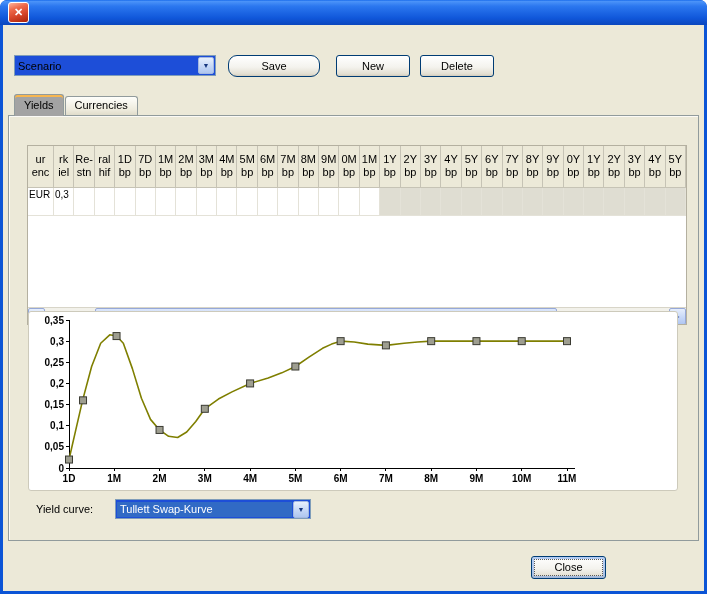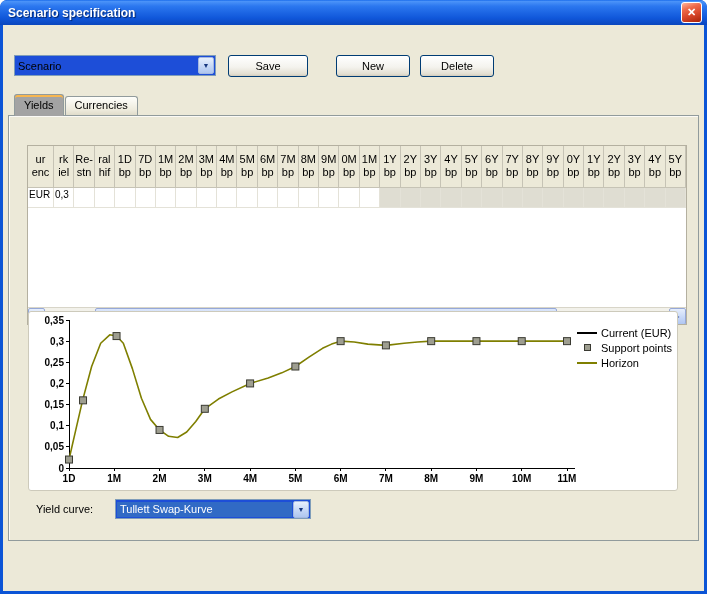--- a/index.html
+++ b/index.html
@@ -35,21 +35,21 @@
   .tab.active{height:22px;margin-bottom:0;background:#a3a3a3;box-shadow:inset 0 2px 0 #F7B64F;padding-top:2px;z-index:6;}
 
   .tabpanel{position:absolute;left:5px;top:90px;width:691px;height:426px;border:1px solid #919B9C;background:#ECE9D8;
     box-shadow:inset 1px 1px 0 #fbfaf6;}
 
   .table-viewport{position:absolute;left:24px;top:100px;width:660px;height:180px;border:1px solid #B4B0A0;background:#fff;
     display:flex;flex-direction:column;overflow:hidden;margin-top:20px;}
   .grid-header,.grid-row{display:grid;grid-template-columns:26px repeat(31,1fr);flex:none;}
   .th{border-right:1px solid #C6C3B5;border-bottom:1px solid #C6C3B5;background:#ECE9D8;height:42px;padding-top:7px;
     text-align:center;overflow:hidden;white-space:nowrap;font-size:11px;line-height:13px;}
-  .td{height:20px;border-right:1px solid #E4E2D8;border-bottom:1px solid #E4E2D8;padding:1px 1px;overflow:hidden;
+  .td{height:28px;border-right:1px solid #E4E2D8;border-bottom:1px solid #E4E2D8;padding:1px 1px;overflow:hidden;
     white-space:nowrap;font-size:10px;}
   .td.disabled{background:#DFDDD2;}
   .table-filler{flex:1;background:#fff;}
   .hscroll{height:17px;background:#F2F1EA;display:flex;border-top:1px solid #D8D5C8;position:relative;flex:none;}
   .scroll-btn{width:17px;height:17px;border:1px solid #96A8D8;border-radius:2px;flex:none;
     background:linear-gradient(180deg,#E6EEFC,#C5D6F7 60%,#B0C7F2);color:#3A57A0;font-size:7px;
     display:flex;align-items:center;justify-content:center;}
   .scroll-btn.right{margin-left:auto;}
   .scroll-thumb{position:absolute;left:67px;top:0;width:462px;height:17px;border:1px solid #96A8D8;border-radius:2px;
     background:linear-gradient(180deg,#DCE7FB,#C2D4F7 55%,#AEC6F2);}
@@ -61,36 +61,35 @@
   .swatch-line{width:20px;height:0;border-top:2px solid #000;margin-right:4px;flex:none;}
   .swatch-line.olive{border-color:#7f7f00;}
   .swatch-square{width:7px;height:7px;background:#9E9E90;border:1px solid #3a3a32;margin:0 10px 0 7px;flex:none;}
 </style>
 </head>
 <body>
 
 <div class="dialog">
 
   <div class="titlebar">
-    <span class="title">Scenario specification</span>
     <span class="close-btn">
       <span>✕</span>
     </span>
   </div>
 
   <div class="content">
 
     <div class="lbl" style="left:11px;top:31px;">Scenario name:</div>
 
     <div class="combo" style="left:11px;top:30px;width:202px;">
       <span class="val">Scenario</span>
       <span class="arrow">▼</span>
     </div>
 
-    <div class="btn" style="left:225px;top:30px;width:80px;">Save</div>
+    <div class="btn" style="left:225px;top:30px;width:92px;border-radius:9px;">Save</div>
     <div class="btn" style="left:333px;top:30px;width:74px;">New</div>
     <div class="btn" style="left:417px;top:30px;width:74px;">Delete</div>
 
     <div class="tabstrip">
       <div class="tab active">Yields</div>
       <div class="tab">Currencies</div>
     </div>
 
     <div class="tabpanel"></div>
 
@@ -319,37 +318,24 @@
           <rect x="172.3181818181818" y="93.29999999999998" width="7" height="7" fill="#9E9E90" stroke="#3a3a32" stroke-width="1"></rect>
           <rect x="217.5909090909091" y="67.92857142857142" width="7" height="7" fill="#9E9E90" stroke="#3a3a32" stroke-width="1"></rect>
           <rect x="262.8636363636364" y="51.01428571428571" width="7" height="7" fill="#9E9E90" stroke="#3a3a32" stroke-width="1"></rect>
           <rect x="308.1363636363636" y="25.64285714285713" width="7" height="7" fill="#9E9E90" stroke="#3a3a32" stroke-width="1"></rect>
           <rect x="353.4090909090909" y="29.87142857142858" width="7" height="7" fill="#9E9E90" stroke="#3a3a32" stroke-width="1"></rect>
           <rect x="398.6818181818182" y="25.64285714285713" width="7" height="7" fill="#9E9E90" stroke="#3a3a32" stroke-width="1"></rect>
           <rect x="443.9545454545455" y="25.64285714285713" width="7" height="7" fill="#9E9E90" stroke="#3a3a32" stroke-width="1"></rect>
           <rect x="489.2272727272727" y="25.64285714285713" width="7" height="7" fill="#9E9E90" stroke="#3a3a32" stroke-width="1"></rect>
           <rect x="534.5" y="25.64285714285713" width="7" height="7" fill="#9E9E90" stroke="#3a3a32" stroke-width="1"></rect>
         </svg>
-      <div class="legend">
-        <div class="legend-item">
-          <span class="swatch-line"></span>
-          <span>Current (EUR)</span>
-        </div>
-        <div class="legend-item">
-          <span class="swatch-square"></span>
-          <span>Support points</span>
-        </div>
-        <div class="legend-item">
-          <span class="swatch-line olive"></span>
-          <span>Horizon</span>
-        </div>
-      </div>
     </div>
 
     <div class="lbl" style="left:33px;top:478px;">Yield curve:</div>
     <div class="combo selected" style="left:112px;top:474px;width:196px;height:20px;">
       <span class="val">Tullett Swap-Kurve</span>
       <span class="arrow">▼</span>
     </div>
 
+    <div class="btn default" style="left:528px;top:531px;width:75px;height:23px;line-height:21px;">Close</div>
 
   </div>
 </div>
 
 </body></html>

